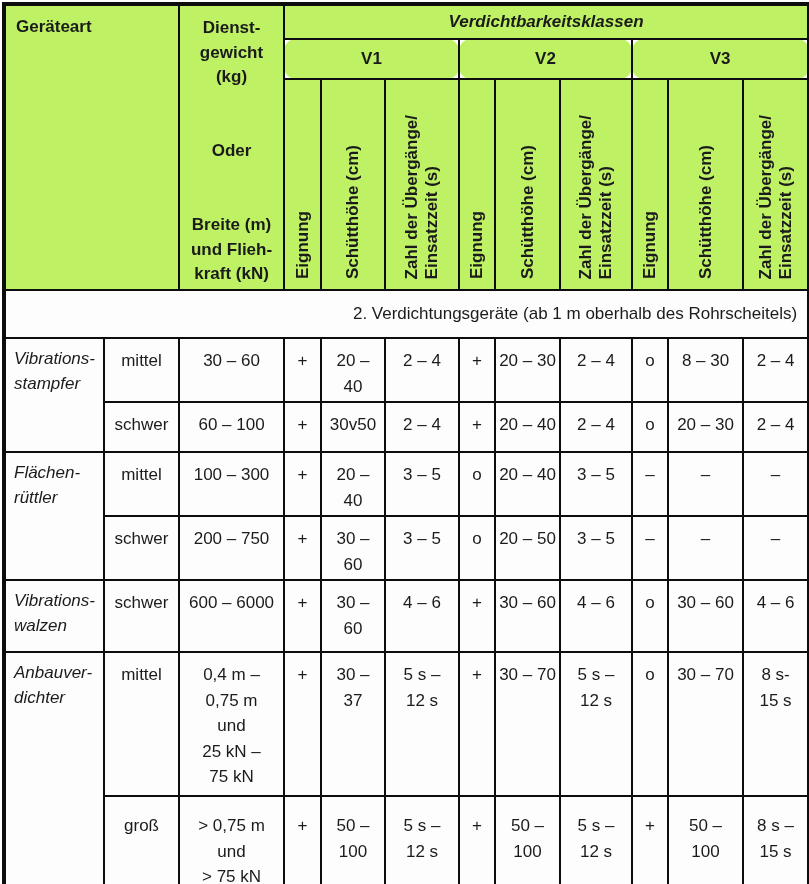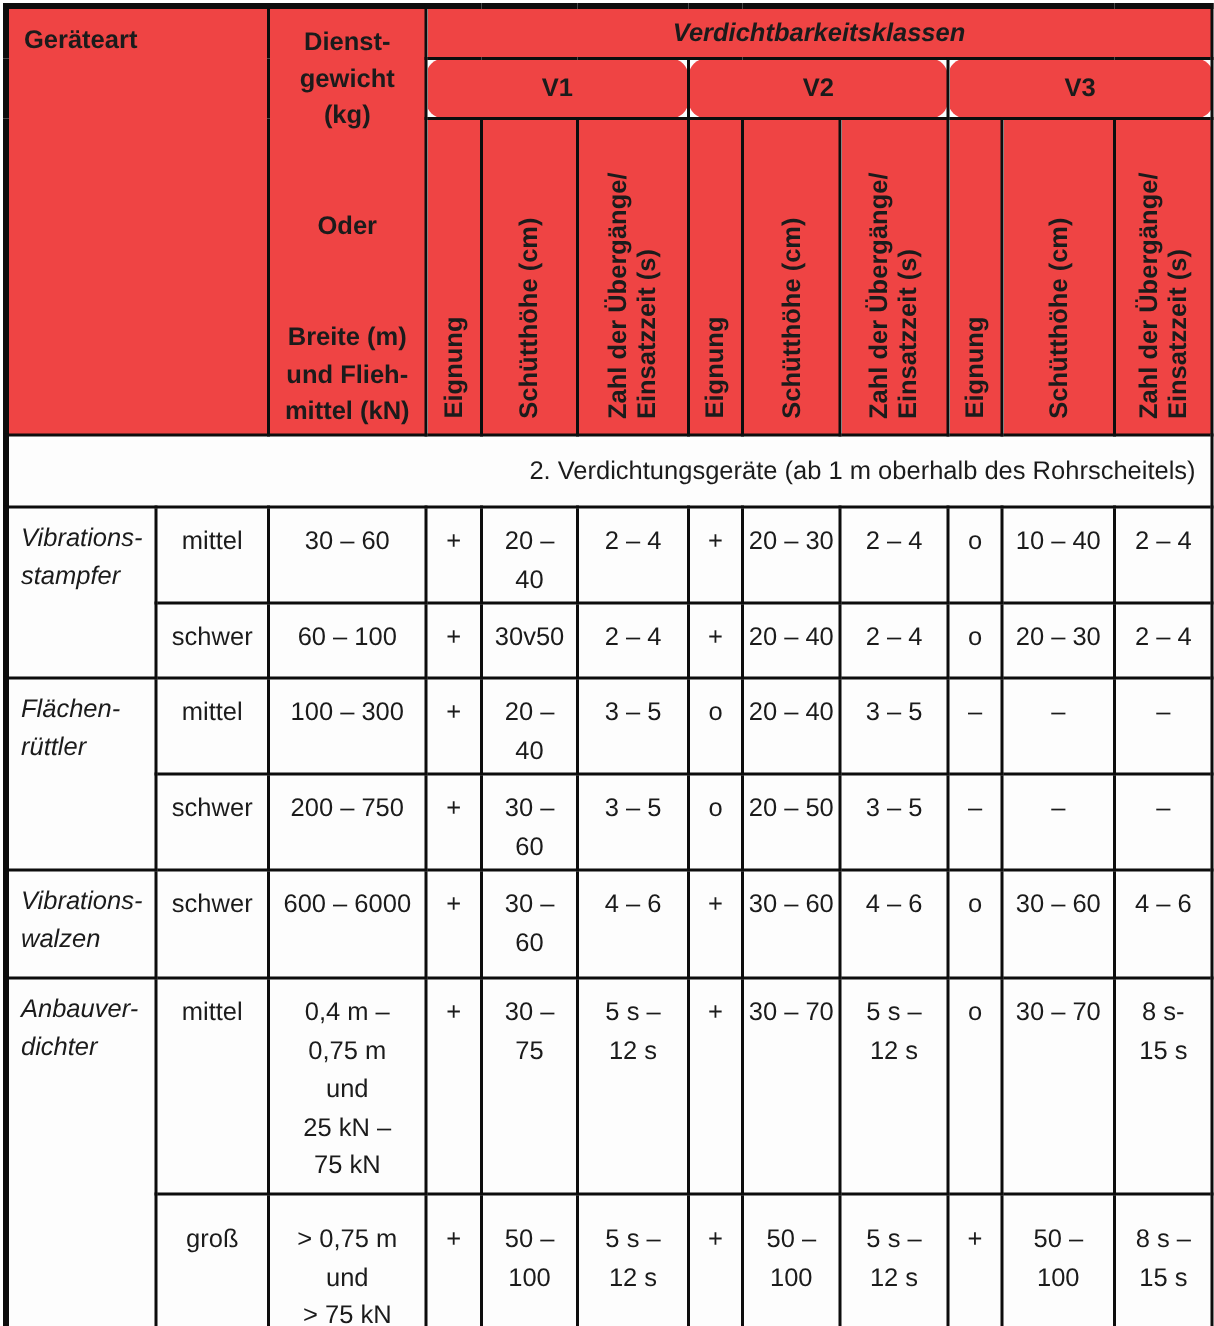--- a/index.html
+++ b/index.html
@@ -16,21 +16,21 @@
     border: 2px solid #0d0d0d;
     font-size: 17px;
     text-align: center;
     vertical-align: top;
     white-space: pre-line;
     line-height: 1.3;
     padding: 2px 3px;
     overflow: hidden;
   }
   
-  .hd { background: #ef4444; font-weight: 700; }
+  .hd { background: #bef264; font-weight: 700; }
   td.hd-geraeteart { text-align: left; vertical-align: top; padding: 10px 10px; }
   td.hd-gewicht { vertical-align: top; padding-top: 10px; line-height: 1.45; }
   tr.hrow1 td { height: 28px; }
   td.hd-klassen { vertical-align: middle; font-style: italic; }
   tr.hrow2 td { height: 33px; vertical-align: middle; border-radius: 12px; }
   tr.hrow3 td { height: 203px; }
   td.rot { vertical-align: bottom; }
   .vert {
     writing-mode: vertical-rl;
     transform: rotate(180deg);
@@ -79,21 +79,21 @@
     <td class="hd hd-gewicht" rowspan="3">Dienst-
 gewicht
 (kg)
 
 
 Oder
 
 
 Breite (m)
 und Flieh-
-mittel (kN)</td>
+kraft (kN)</td>
     <td class="hd hd-klassen" colspan="9">Verdichtbarkeitsklassen</td>
   </tr>
 
   <tr class="hrow2">
     <td class="hd" colspan="3">V1</td>
     <td class="hd" colspan="3">V2</td>
     <td class="hd" colspan="3">V3</td>
   </tr>
 
   <tr class="hrow3">
@@ -120,21 +120,21 @@
 stampfer</td>
     <td class="cell">mittel</td>
     <td class="cell">30 – 60</td>
     <td class="cell">+</td>
     <td class="cell">20 – 40</td>
     <td class="cell">2 – 4</td>
     <td class="cell">+</td>
     <td class="cell">20 – 30</td>
     <td class="cell">2 – 4</td>
     <td class="cell">o</td>
-    <td class="cell">10 – 40</td>
+    <td class="cell">8 – 30</td>
     <td class="cell">2 – 4</td>
   </tr>
 
   <tr class="r-std">
     <td class="cell">schwer</td>
     <td class="cell">60 – 100</td>
     <td class="cell">+</td>
     <td class="cell">30v50</td>
     <td class="cell">2 – 4</td>
     <td class="cell">+</td>
@@ -194,21 +194,21 @@
   <tr class="r-anbau1">
     <td class="dev" rowspan="2">Anbauver-
 dichter</td>
     <td class="cell">mittel</td>
     <td class="cell">0,4 m –
 0,75 m
 und
 25 kN –
 75 kN</td>
     <td class="cell">+</td>
-    <td class="cell">30 – 75</td>
+    <td class="cell">30 – 37</td>
     <td class="cell">5 s –
 12 s</td>
     <td class="cell">+</td>
     <td class="cell">30 – 70</td>
     <td class="cell">5 s –
 12 s</td>
     <td class="cell">o</td>
     <td class="cell">30 – 70</td>
     <td class="cell">8 s-
 15 s</td>

